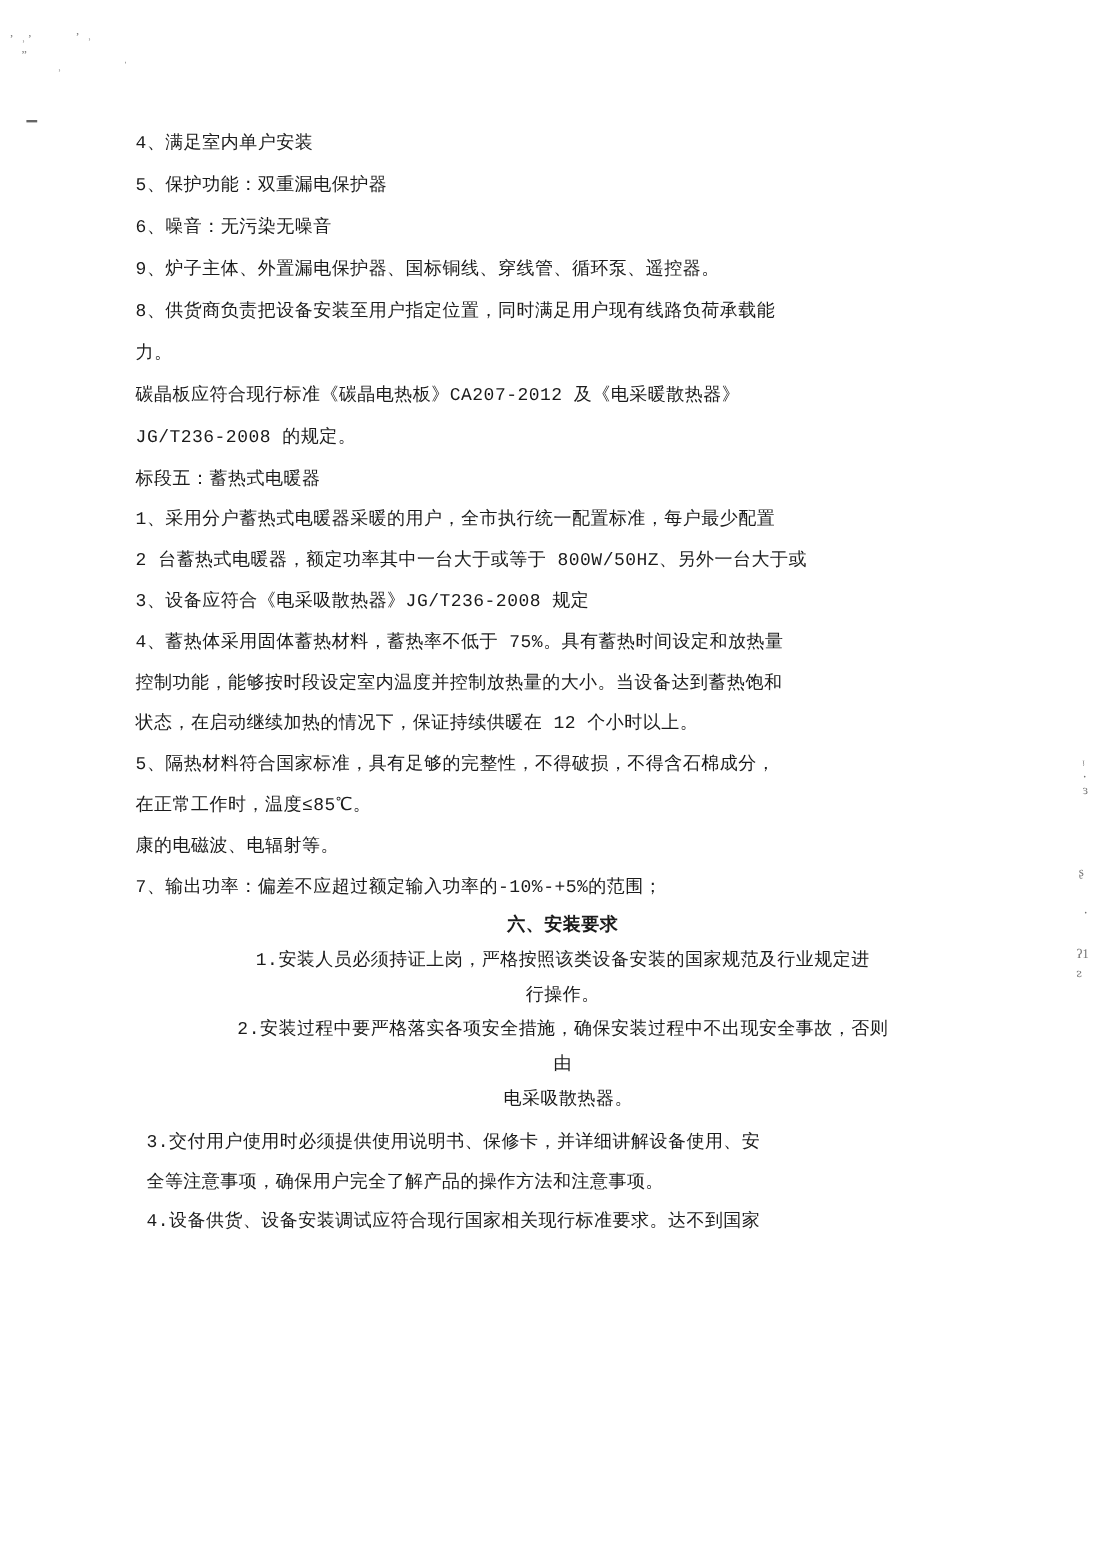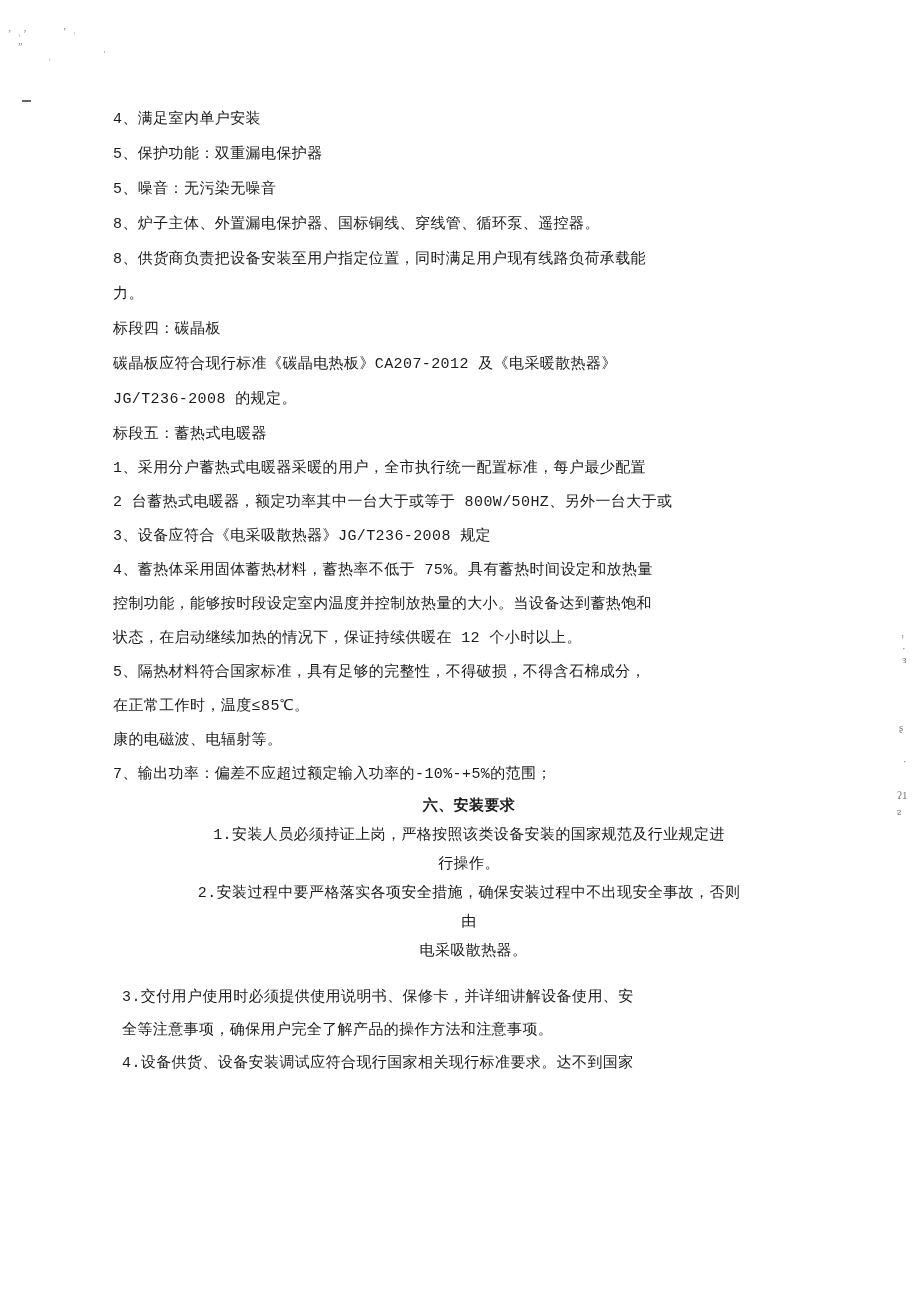--- a/index.html
+++ b/index.html
@@ -28,21 +28,21 @@
     font-family: Liberation Mono, monospace;
   }
   
   .block-a .ln { line-height: 35px; }
   
   .block-b .ln { line-height: 34px; }
   
   .block-c .ln { line-height: 29px; text-align: center; }
   
   .block-d .ln { line-height: 33px; }
-  .block-d { margin-top: 15px; }
+  .block-d { margin-top: 5px; }
   .bold { font-weight: bold; }
   .indent { padding-left: 9px; }
   
   .speck {
     position: absolute;
     font-size: 10px;
     color: #555;
     opacity: 0.8;
     letter-spacing: 2px;
     white-space: pre;
@@ -80,25 +80,24 @@
 <span class="edge-mark" style="left:899px; top:722px;">ʂ</span>
 <span class="edge-mark" style="left:903px; top:756px;">·</span>
 <span class="edge-mark" style="left:897px; top:790px;">ʔ1</span>
 <span class="edge-mark" style="left:897px; top:806px;">ᴤ</span>
 
 <main class="page-content">
 
   <section class="block-a">
     <div class="ln">4、满足室内单户安装</div>
     <div class="ln">5、保护功能：双重漏电保护器</div>
-    <div class="ln">5、噪音：无污染无噪音</div>
-    <div class="ln">8、炉子主体、外置漏电保护器、国标铜线、穿线管、循环泵、遥控器。</div>
+    <div class="ln">6、噪音：无污染无噪音</div>
+    <div class="ln">9、炉子主体、外置漏电保护器、国标铜线、穿线管、循环泵、遥控器。</div>
     <div class="ln">8、供货商负责把设备安装至用户指定位置，同时满足用户现有线路负荷承载能</div>
     <div class="ln">力。</div>
-    <div class="ln">标段四：碳晶板</div>
     <div class="ln">碳晶板应符合现行标准《碳晶电热板》CA207-2012 及《电采暖散热器》</div>
     <div class="ln">JG/T236-2008 的规定。</div>
     <div class="ln">标段五：蓄热式电暖器</div>
   </section>
 
   <section class="block-b">
     <div class="ln">1、采用分户蓄热式电暖器采暖的用户，全市执行统一配置标准，每户最少配置</div>
     <div class="ln">2 台蓄热式电暖器，额定功率其中一台大于或等于 800W/50HZ、另外一台大于或</div>
     <div class="ln">3、设备应符合《电采吸散热器》JG/T236-2008 规定</div>
     <div class="ln">4、蓄热体采用固体蓄热材料，蓄热率不低于 75%。具有蓄热时间设定和放热量</div>

